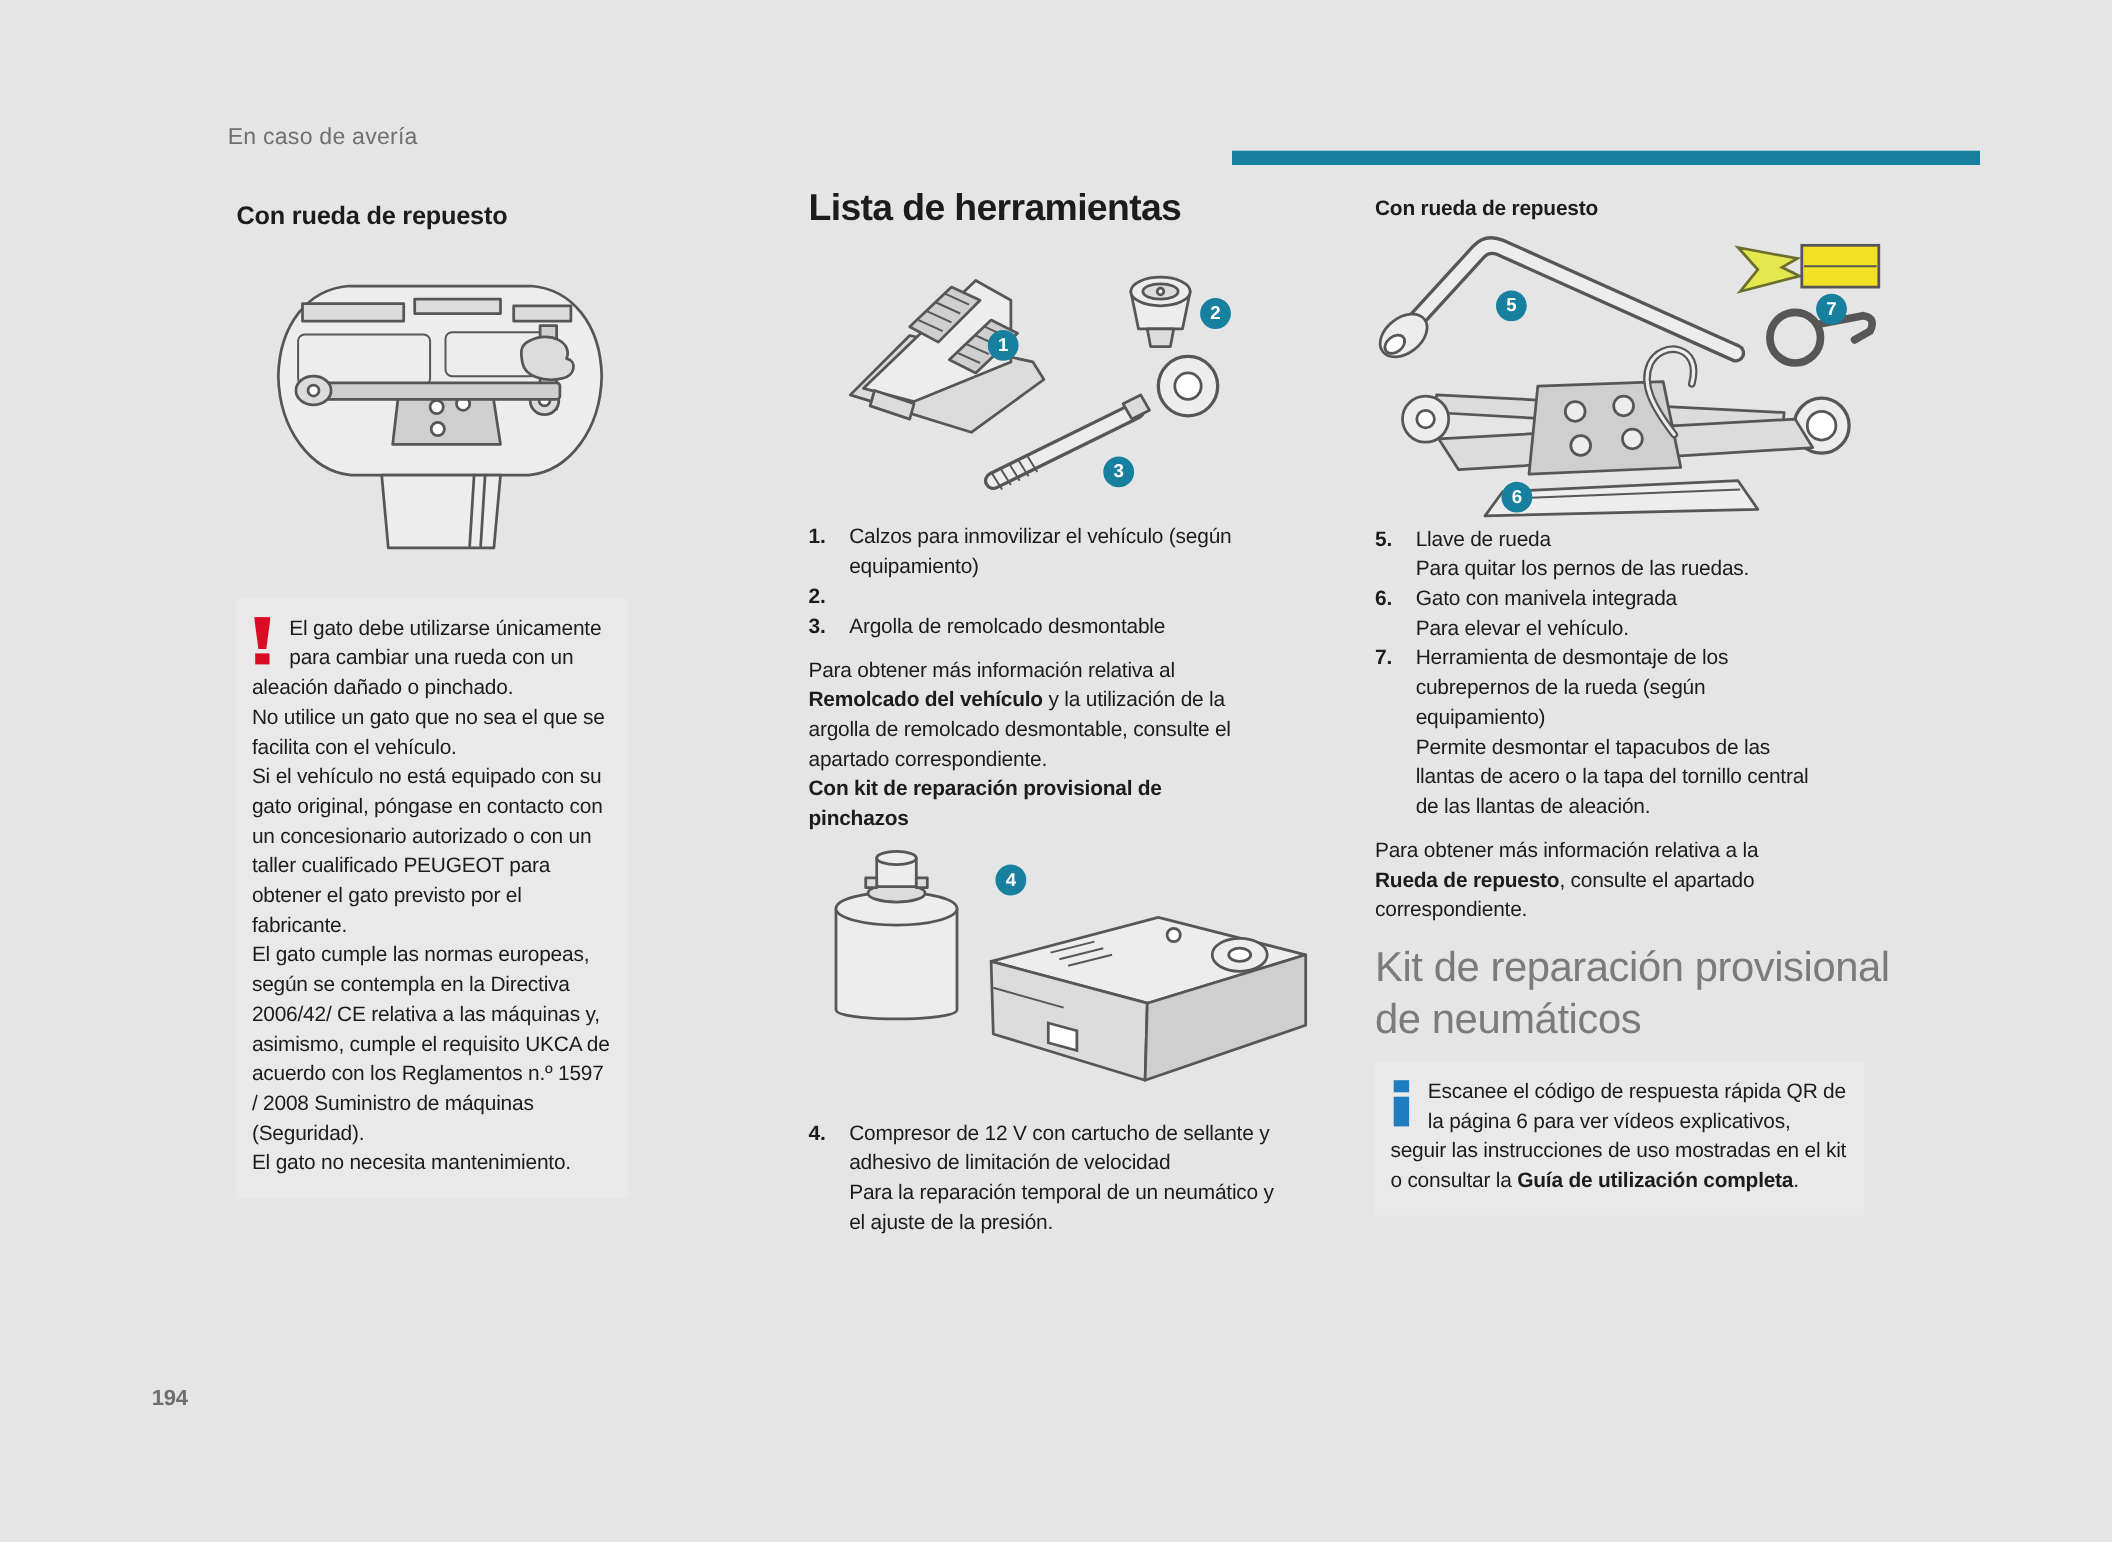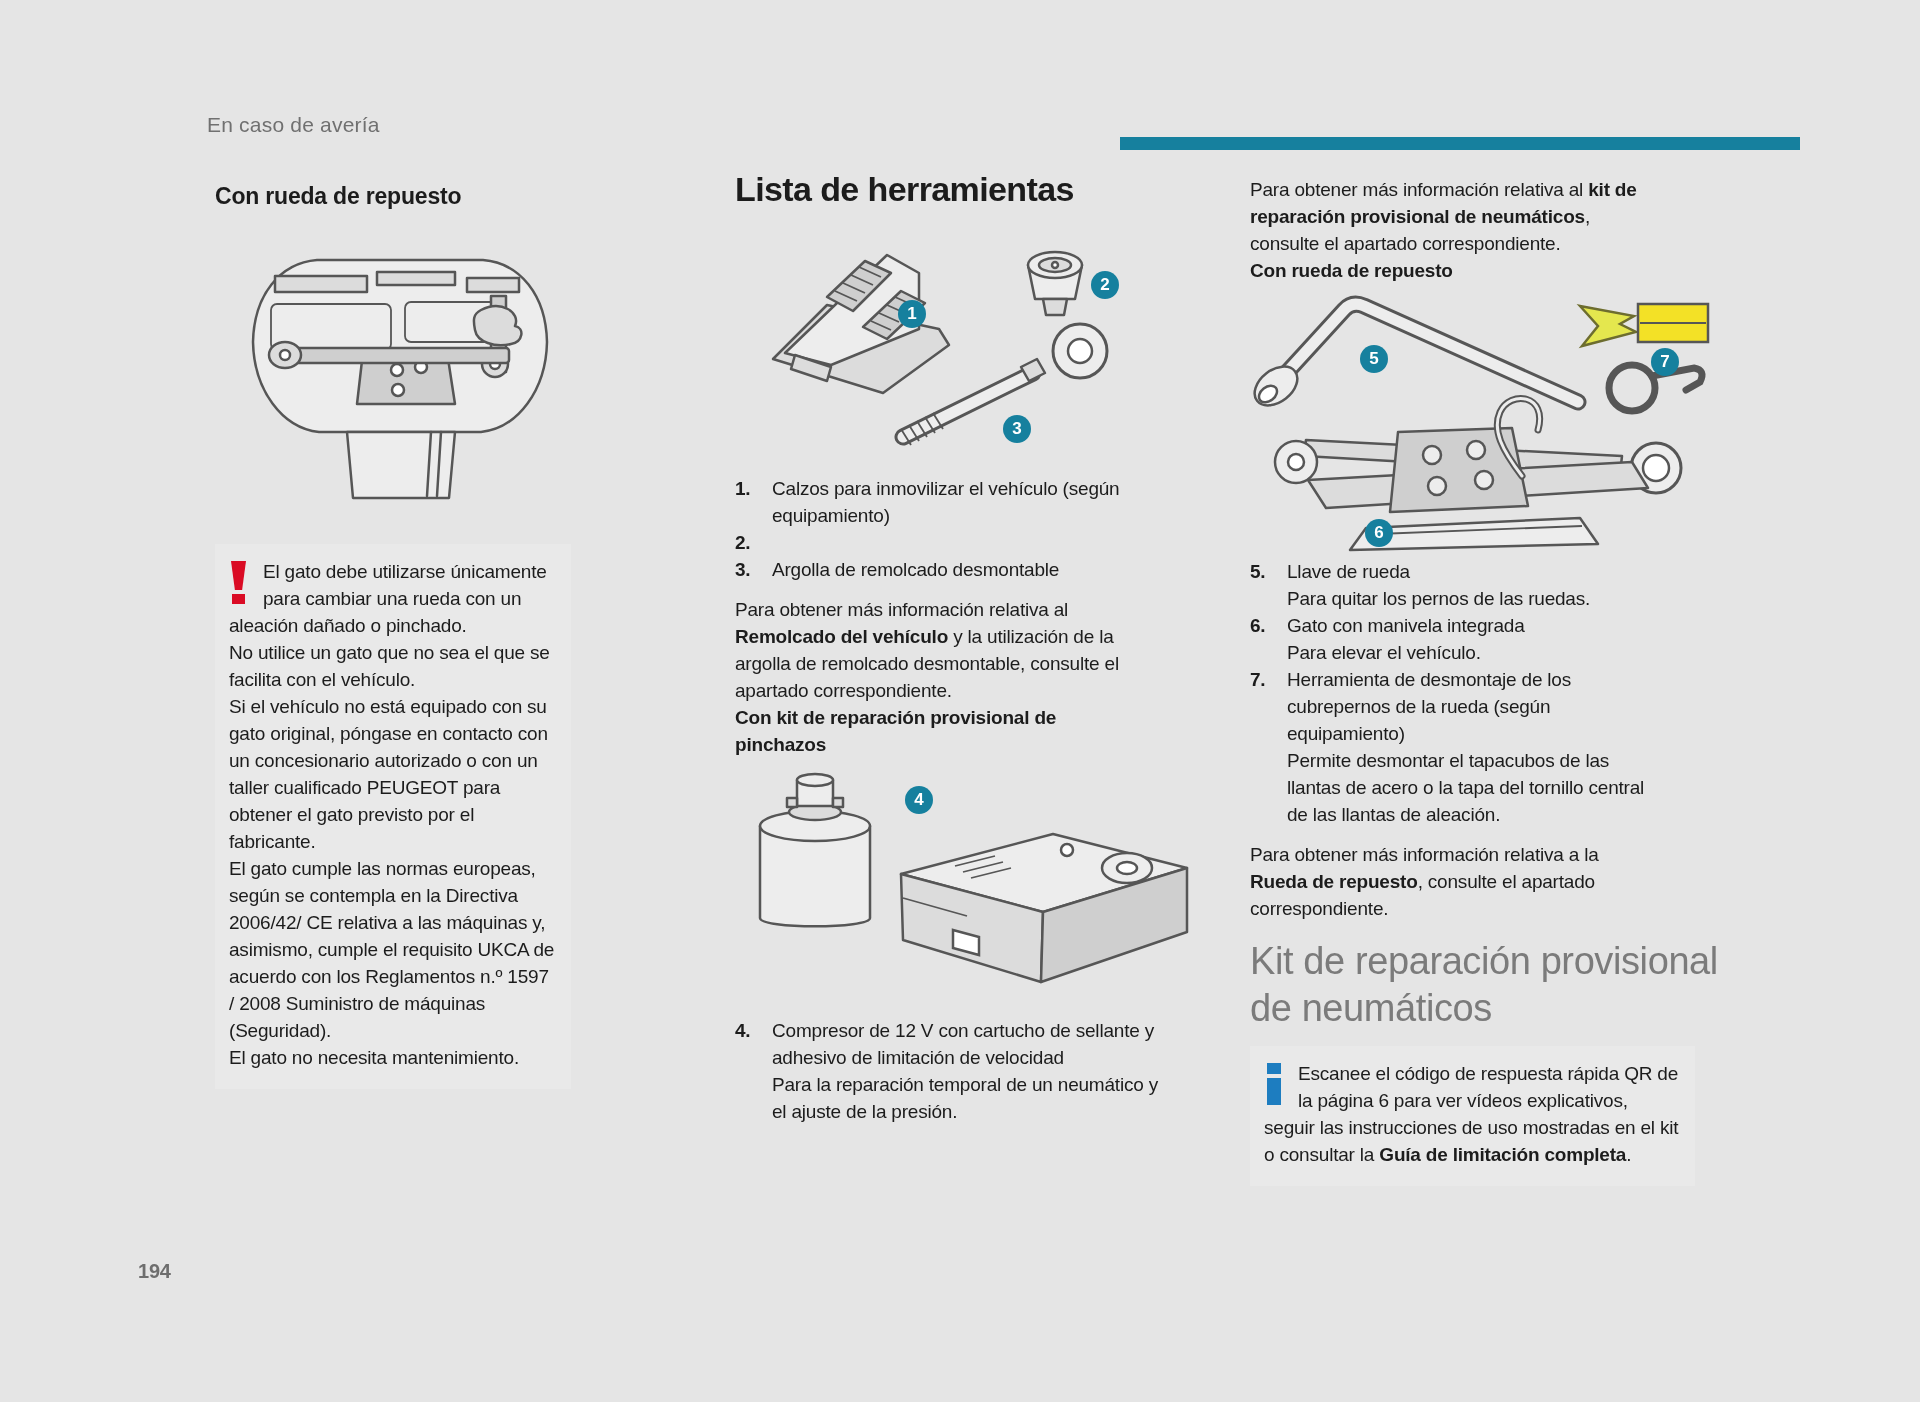--- a/index.html
+++ b/index.html
@@ -190,21 +190,20 @@
     <div class="li after-ill">
       <span class="num">4.</span>
       <span class="li-body">
         <span class="line">Compresor de 12 V con cartucho de sellante y adhesivo de limitación de velocidad</span>
         <span class="line">Para la reparación temporal de un neumático y el ajuste de la presión.</span>
       </span>
     </div>
   </section>
 
   <section class="col col-right">
-    <p class="para first mw400"><span>Para obtener más información relativa al </span><b>kit de reparación provisional de neumáticos</b><span>, consulte el apartado correspondiente.</span></p>
 
     <p class="subhead">Con rueda de repuesto</p>
 
     <figure class="ill-wheel">
       <svg viewBox="0 0 460 262" width="460" height="262">
         <path class="tube" d="M30,88 L94,18 Q102,9 114,14 L328,110"></path>
         <path class="tubein" d="M30,88 L94,18 Q102,9 114,14 L328,110"></path>
         <ellipse class="f1" transform="rotate(-38 26 94)" cx="26" cy="94" rx="24" ry="16"></ellipse>
         <ellipse class="fw" transform="rotate(-38 18 102)" cx="18" cy="102" rx="10" ry="7"></ellipse>
         <path class="ygreen" d="M330,14 L384,24 L370,32 L386,40 L332,54 L348,34 Z"></path>
@@ -259,18 +258,18 @@
 
     <p class="para mw400"><span>Para obtener más información relativa a la </span><b>Rueda de repuesto</b><span>, consulte el apartado correspondiente.</span></p>
 
     <h2 class="h-gray">Kit de reparación provisional de neumáticos</h2>
 
     <aside class="note infobox">
       <span class="glyph">
           <i class="gi-dot"></i>
           <i class="gi-bar"></i>
         </span>
-      <p><span>Escanee el código de respuesta rápida QR de la página 6 para ver vídeos explicativos, seguir las instrucciones de uso mostradas en el kit o consultar la </span><b>Guía de limitación completa</b><span>.</span></p>
+      <p><span>Escanee el código de respuesta rápida QR de la página 6 para ver vídeos explicativos, seguir las instrucciones de uso mostradas en el kit o consultar la </span><b>Guía de utilización completa</b><span>.</span></p>
     </aside>
   </section>
 
   <div class="page-number">194</div>
 </div>
 
 </body></html>

